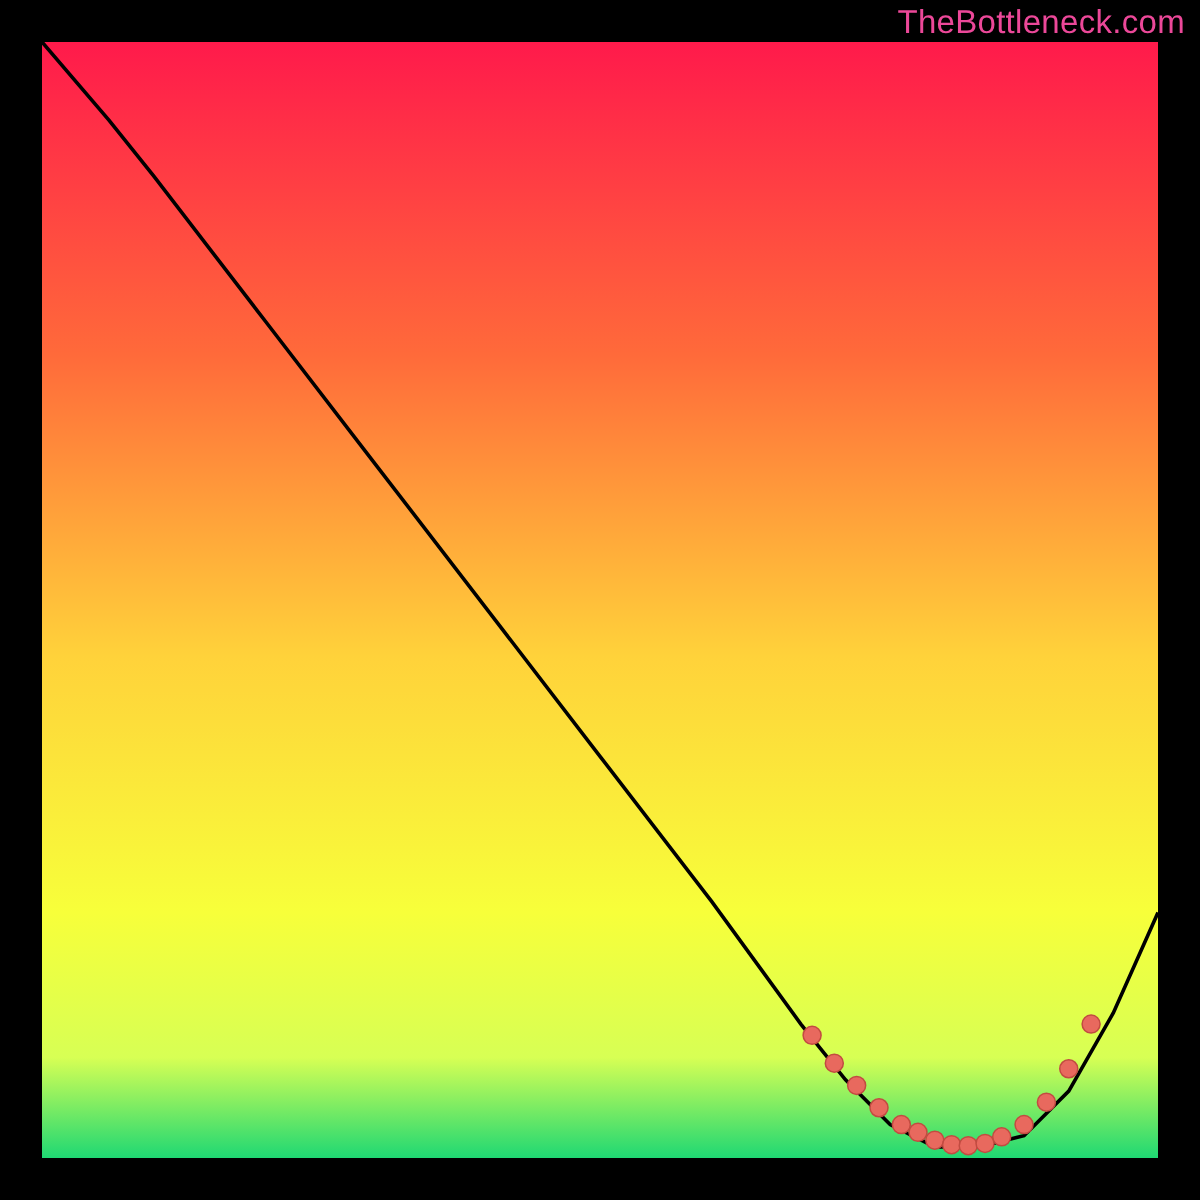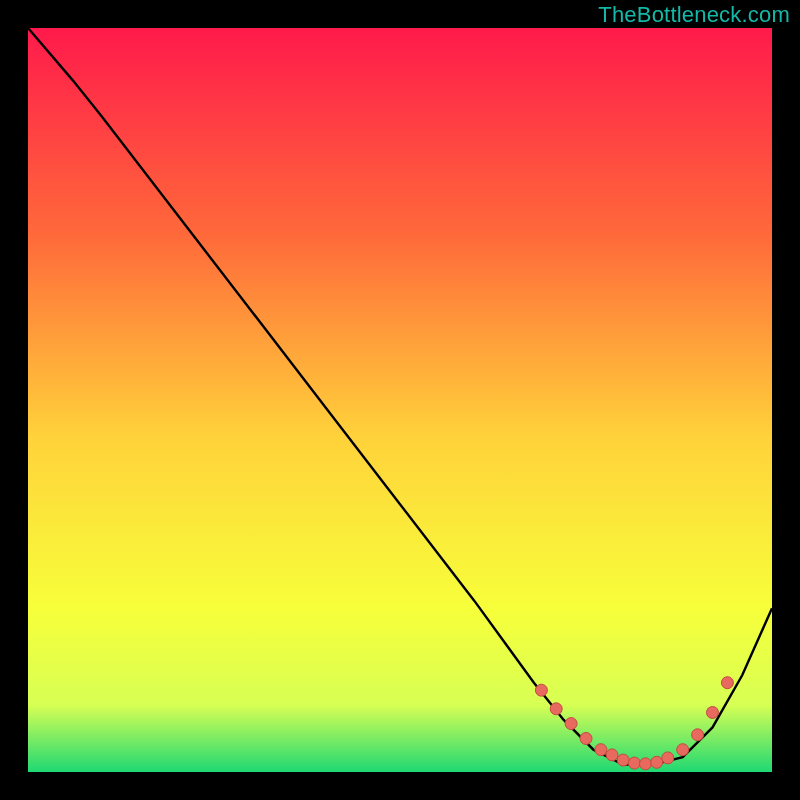--- a/index.html
+++ b/index.html
@@ -14,21 +14,21 @@
   .frame {
     position: relative;
     width: 800px;
     height: 800px;
     background: #000;
   }
   .watermark {
     position: absolute;
     top: 2px;
     right: 10px;
-    color: #14b8a6;
+    color: #ec4899;
     font-size: 22px;
     font-weight: 500;
     letter-spacing: 0.2px;
     z-index: 10;
   }
   .plot {
     position: absolute;
     left: 28px;
     top: 28px;
     width: 744px;

